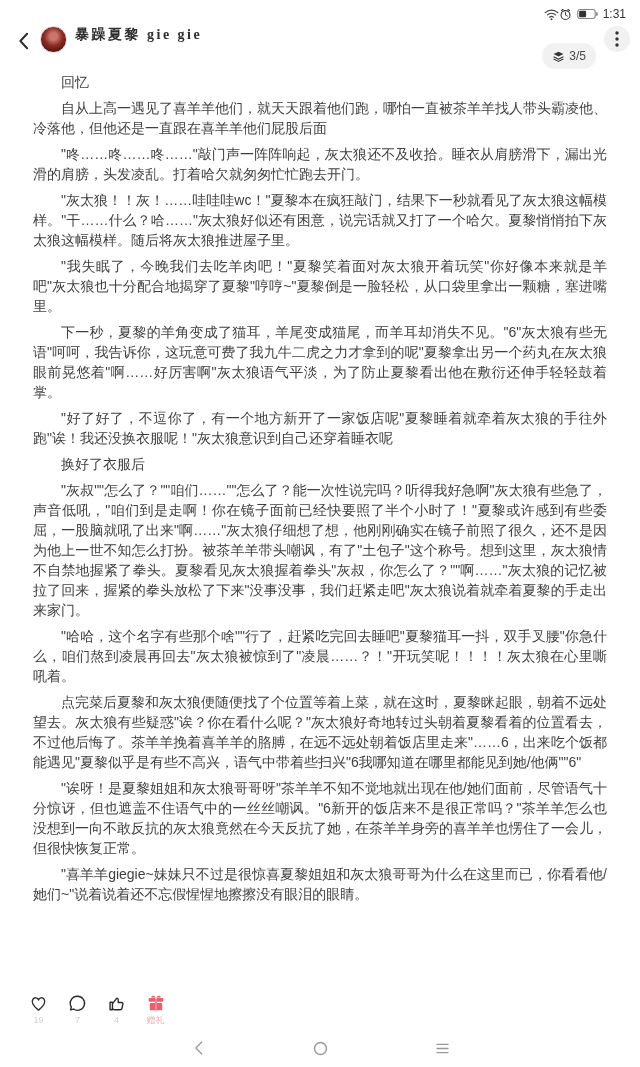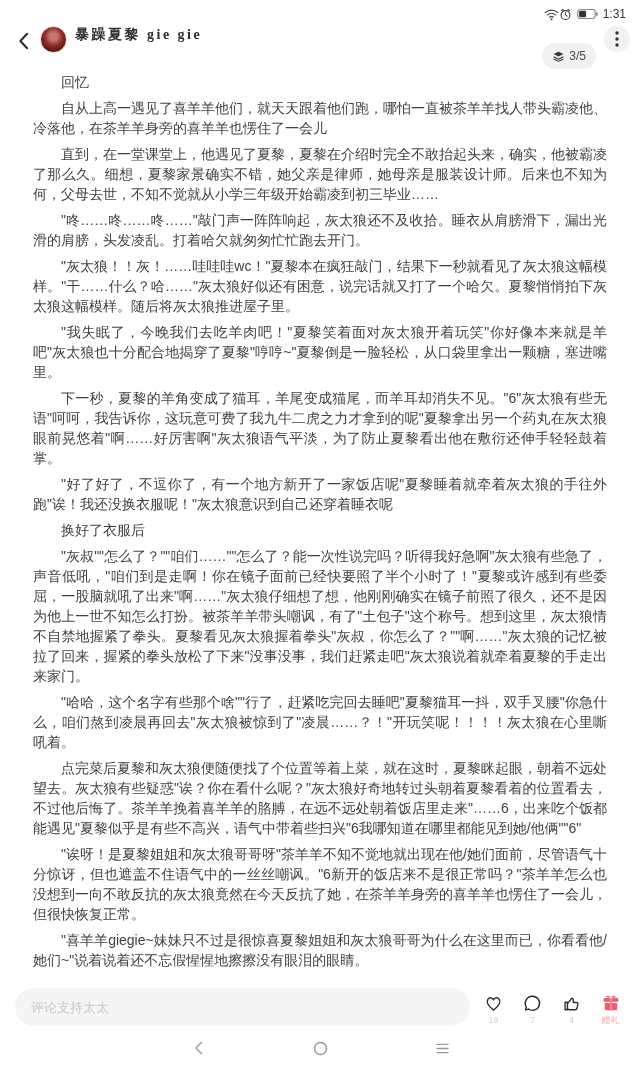--- a/index.html
+++ b/index.html
@@ -151,37 +151,35 @@
       <svg class="icon-svg" width="4" height="16" viewBox="0 0 4 16">
         <circle cx="2" cy="2" r="1.7" fill="#333"></circle>
         <circle cx="2" cy="8" r="1.7" fill="#333"></circle>
         <circle cx="2" cy="14" r="1.7" fill="#333"></circle>
       </svg>
     </div>
   </div>
 
   <div class="content">
       <p class="para">回忆</p>
-      <p class="para">自从上高一遇见了喜羊羊他们，就天天跟着他们跑，哪怕一直被茶羊羊找人带头霸凌他、冷落他，在茶羊羊身旁的喜羊羊也愣住了一会儿</p>
-      <p class="para">直到，在一堂课堂上，他遇见了夏黎，夏黎在介绍时完全不敢抬起头来，确实，他被霸凌了那么久。细想，夏黎家景确实不错，她父亲是律师，她母亲是服装设计师。后来也不知为何，父母去世，不知不觉就从小学三年级开始霸凌到初三毕业……</p>
+      <p class="para">自从上高一遇见了喜羊羊他们，就天天跟着他们跑，哪怕一直被茶羊羊找人带头霸凌他、冷落他，但他还是一直跟在喜羊羊他们屁股后面</p>
       <p class="para">"咚……咚……咚……"敲门声一阵阵响起，灰太狼还不及收拾。睡衣从肩膀滑下，漏出光滑的肩膀，头发凌乱。打着哈欠就匆匆忙忙跑去开门。</p>
       <p class="para">"灰太狼！！灰！……哇哇哇wc！"夏黎本在疯狂敲门，结果下一秒就看见了灰太狼这幅模样。"干……什么？哈……"灰太狼好似还有困意，说完话就又打了一个哈欠。夏黎悄悄拍下灰太狼这幅模样。随后将灰太狼推进屋子里。</p>
       <p class="para">"我失眠了，今晚我们去吃羊肉吧！"夏黎笑着面对灰太狼开着玩笑"你好像本来就是羊吧"灰太狼也十分配合地揭穿了夏黎"哼哼~"夏黎倒是一脸轻松，从口袋里拿出一颗糖，塞进嘴里。</p>
       <p class="para">下一秒，夏黎的羊角变成了猫耳，羊尾变成猫尾，而羊耳却消失不见。"6"灰太狼有些无语"呵呵，我告诉你，这玩意可费了我九牛二虎之力才拿到的呢"夏黎拿出另一个药丸在灰太狼眼前晃悠着"啊……好厉害啊"灰太狼语气平淡，为了防止夏黎看出他在敷衍还伸手轻轻鼓着掌。</p>
       <p class="para">"好了好了，不逗你了，有一个地方新开了一家饭店呢"夏黎睡着就牵着灰太狼的手往外跑"诶！我还没换衣服呢！"灰太狼意识到自己还穿着睡衣呢</p>
       <p class="para">换好了衣服后</p>
       <p class="para">"灰叔""怎么了？""咱们……""怎么了？能一次性说完吗？听得我好急啊"灰太狼有些急了，声音低吼，"咱们到是走啊！你在镜子面前已经快要照了半个小时了！"夏黎或许感到有些委屈，一股脑就吼了出来"啊……"灰太狼仔细想了想，他刚刚确实在镜子前照了很久，还不是因为他上一世不知怎么打扮。被茶羊羊带头嘲讽，有了"土包子"这个称号。想到这里，灰太狼情不自禁地握紧了拳头。夏黎看见灰太狼握着拳头"灰叔，你怎么了？""啊……"灰太狼的记忆被拉了回来，握紧的拳头放松了下来"没事没事，我们赶紧走吧"灰太狼说着就牵着夏黎的手走出来家门。</p>
       <p class="para">"哈哈，这个名字有些那个啥""行了，赶紧吃完回去睡吧"夏黎猫耳一抖，双手叉腰"你急什么，咱们熬到凌晨再回去"灰太狼被惊到了"凌晨……？！"开玩笑呢！！！！灰太狼在心里嘶吼着。</p>
       <p class="para">点完菜后夏黎和灰太狼便随便找了个位置等着上菜，就在这时，夏黎眯起眼，朝着不远处望去。灰太狼有些疑惑"诶？你在看什么呢？"灰太狼好奇地转过头朝着夏黎看着的位置看去，不过他后悔了。茶羊羊挽着喜羊羊的胳膊，在远不远处朝着饭店里走来"……6，出来吃个饭都能遇见"夏黎似乎是有些不高兴，语气中带着些扫兴"6我哪知道在哪里都能见到她/他俩""6"</p>
       <p class="para">"诶呀！是夏黎姐姐和灰太狼哥哥呀"茶羊羊不知不觉地就出现在他/她们面前，尽管语气十分惊讶，但也遮盖不住语气中的一丝丝嘲讽。"6新开的饭店来不是很正常吗？"茶羊羊怎么也没想到一向不敢反抗的灰太狼竟然在今天反抗了她，在茶羊羊身旁的喜羊羊也愣住了一会儿，但很快恢复正常。</p>
       <p class="para">"喜羊羊giegie~妹妹只不过是很惊喜夏黎姐姐和灰太狼哥哥为什么在这里而已，你看看他/她们~"说着说着还不忘假惺惺地擦擦没有眼泪的眼睛。</p>
     </div>
 
   <div class="comment-bar">
-    <input class="comment-input" type="text" placeholder="评论支持太太" style="">
     <div class="actions">
       <div class="action">
         <svg class="icon-svg" width="23" height="22" viewBox="0 0 24 24">
           <path d="M12 19.8 C5.6 14.8 3.9 11 5.8 8.1 C7.7 5.3 11.1 6.1 12 8.8 C12.9 6.1 16.3 5.3 18.2 8.1 C20.1 11 18.4 14.8 12 19.8 Z" fill="none" stroke="#2a2a2a" stroke-width="1.5" stroke-linejoin="round"></path>
         </svg>
         <span class="count">19</span>
       </div>
       <div class="action">
         <svg class="icon-svg" width="23" height="22" viewBox="0 0 24 24">
           <path d="M12 4.6 a7.7 7.7 0 1 1 -4.4 14 l-3.2 .9 .9 -3.1 A7.7 7.7 0 0 1 12 4.6 Z" fill="none" stroke="#2a2a2a" stroke-width="1.5" stroke-linejoin="round"></path>

